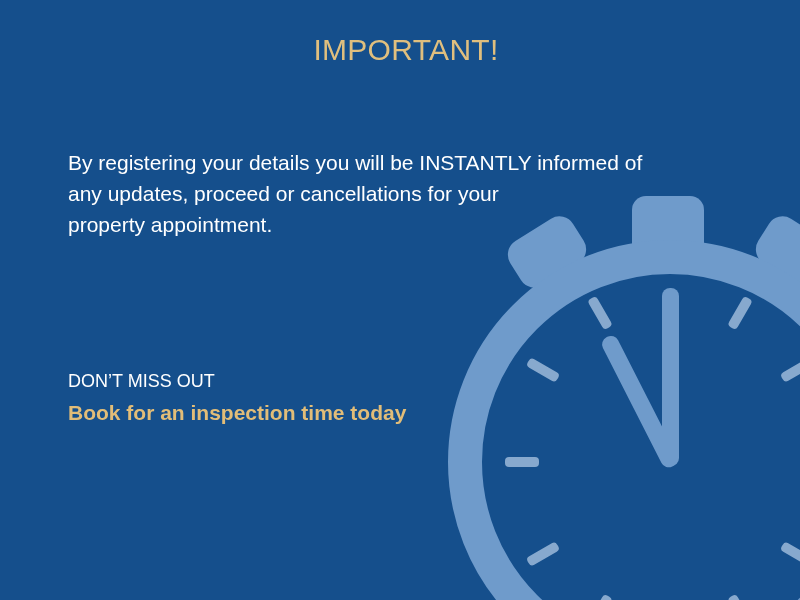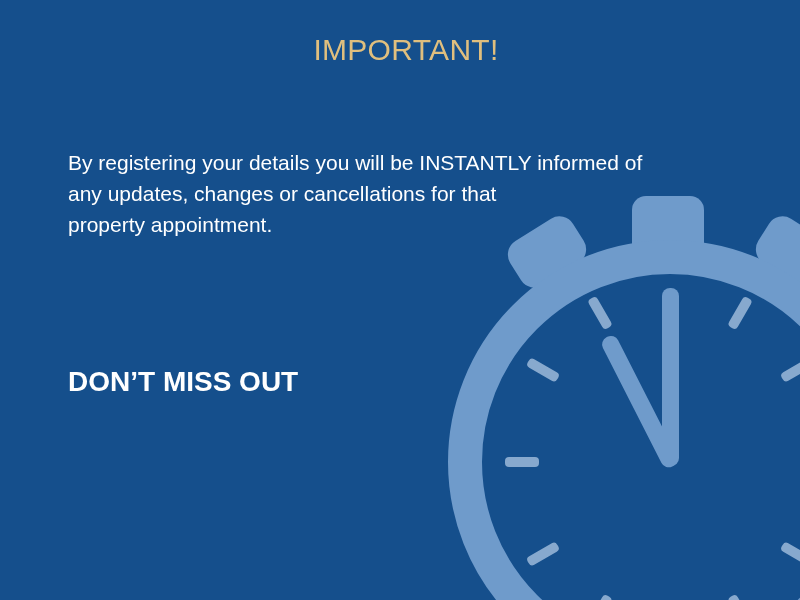--- a/index.html
+++ b/index.html
@@ -73,22 +73,22 @@
   #para-1 { top: 147px; }
   #para-2 { top: 274px; }
 
   .cta-block {
     position: absolute;
     left: 62px;
     top: 366px;
   }
   .cta-line-plain {
     color: #ffffff;
-    font-size: 28px;
-    font-weight: 700;
+    font-size: 18px;
+    font-weight: 400;
     line-height: 31px;
   }
   .cta-line-gold {
     color: #e2bd78;
     font-size: 21px;
     font-weight: 700;
     line-height: 31px;
   }
 </style>
 </head>
@@ -144,22 +144,23 @@
 
     </g>
   </svg>
 
   <div id="text-layer">
 
     <div class="headline-1">IMPORTANT!</div>
 
 
     <div class="body-block" id="para-1">By registering your details  you will be INSTANTLY informed of
-any updates, changes or cancellations for that
+any updates, proceed or cancellations for your
 property appointment.</div>
 
 
     <div class="cta-block">
       <div class="cta-line-plain">DON’T MISS OUT</div>
+      <div class="cta-line-gold">Book for an inspection time today</div>
     </div>
 
   </div>
 </div>
 
 </body></html>

